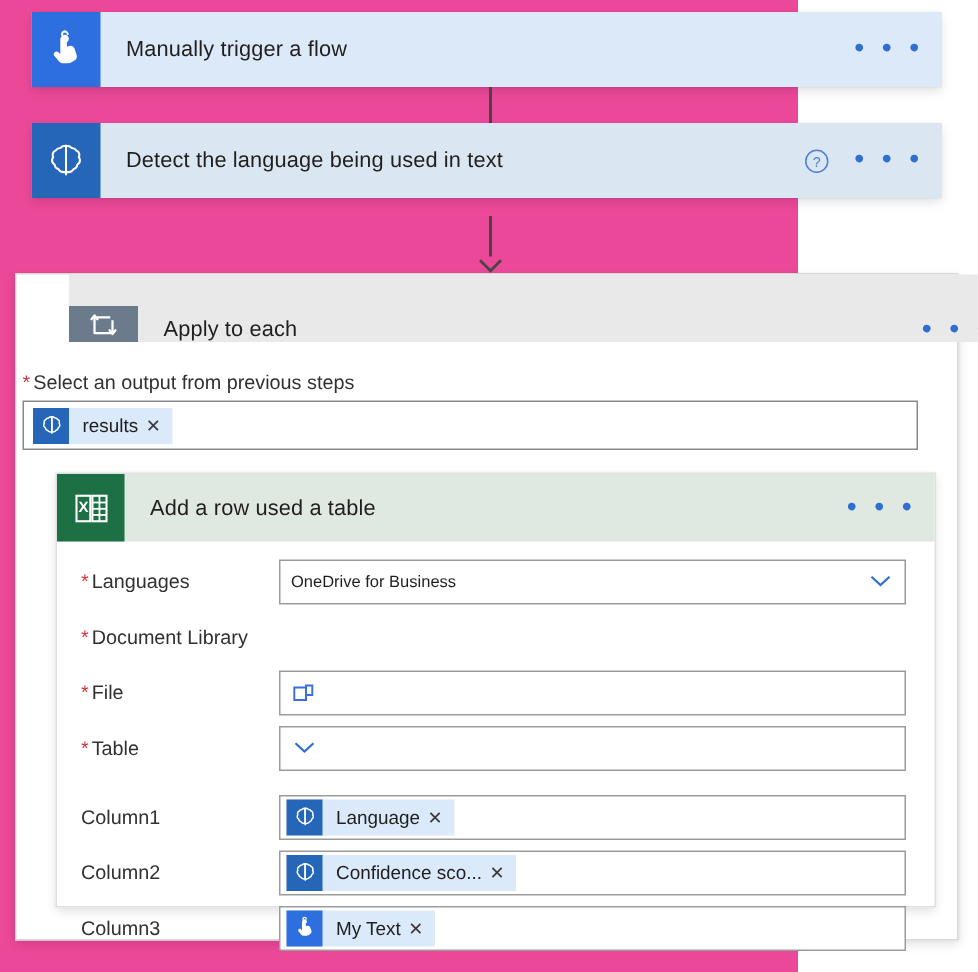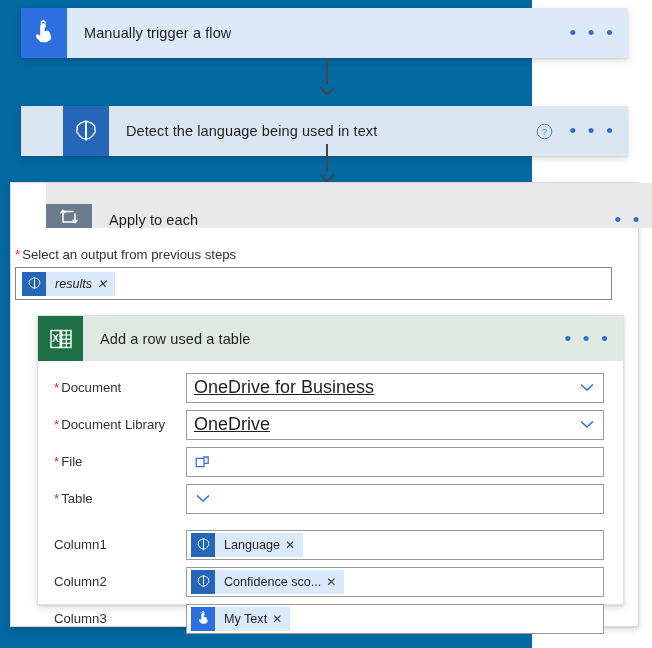--- a/index.html
+++ b/index.html
@@ -11,21 +11,21 @@
     width: 652px;
     height: 648px;
     font-family: "Liberation Sans", sans-serif;
     color: #323130;
     overflow: hidden;
   }
   #canvas {
     position: relative;
     width: 532px;
     height: 648px;
-    background: #0369a1;
+    background: #ec4899;
   }
 
   
   .card {
     position: absolute;
     display: flex;
     align-items: stretch;
     box-sizing: border-box;
   }
   .card-icon {
@@ -57,26 +57,25 @@
     width: 607px;
     height: 50px;
     background: #dce9f9;
     box-shadow: 0 0.6px 1.8px rgba(0,0,0,0.10), 0 3.2px 7.2px rgba(0,0,0,0.12);
   }
   #trigger-card .card-icon { background: #2e6fe0; }
 
   
   #detect-card {
     left: 21px;
-    top: 106px;
+    top: 82px;
     width: 607px;
     height: 50px;
     background: #dae7f2;
     box-shadow: 0 0.6px 1.8px rgba(0,0,0,0.10), 0 3.2px 7.2px rgba(0,0,0,0.12);
-    padding-left: 42px;
   }
   #detect-card .card-icon { background: #2566b8; }
 
   
   .connector {
     position: absolute;
     left: 312px;
     width: 30px;
   }
   .connector .stem {
@@ -148,21 +147,20 @@
   }
   .req-label .star { color: #d13438; margin-right: 2px; }
   .input-box {
     border: 1px solid #8a8886;
     background: #fff;
     height: 33px;
     box-sizing: border-box;
     display: flex;
     align-items: center;
     padding: 0 6px;
-    font-style: italic;
   }
 
   
   .chip {
     display: inline-flex;
     align-items: center;
     height: 24px;
     background: #dbeafb;
     max-width: 100%;
   }
@@ -242,25 +240,24 @@
     border: 1px solid #9b9b9b;
     background: #fff;
     box-sizing: border-box;
     display: flex;
     align-items: center;
     padding: 0 7px;
   }
   .form-control.token-control { padding: 0 4px; }
   .ctrl-value {
     flex: 1;
-    font-size: 18px;
+    font-size: 11px;
     color: #201f1e;
     white-space: nowrap;
     overflow: hidden;
-    text-decoration: underline;
   }
   .ctrl-affordance {
     display: flex;
     align-items: center;
     justify-content: center;
     width: 18px;
     color: #2f6fd0;
   }
   .row-gap { height: 9px; }
 </style>
@@ -374,43 +371,35 @@
         <div class="card-body">
           <span class="card-title">Add a row used a table</span>
           <span class="ellipsis">• • •</span>
         </div>
       </div>
 
       <div id="excel-form">
 
         <div class="form-row">
           <span class="form-label">
-            <span class="star">*</span><span>Document</span>
+            <span class="star">*</span><span>Languages</span>
           </span>
           <span class="form-control">
             <span class="ctrl-value">OneDrive for Business</span>
             <span class="ctrl-affordance">
               <svg width="14" height="9" viewBox="0 0 14 9" aria-hidden="true">
                   <path d="M1 1.5 L7 7 L13 1.5" fill="none" stroke="#2f6fd0" stroke-width="1.5"></path>
                 </svg>
             </span>
           </span>
         </div>
 
         <div class="form-row">
           <span class="form-label">
             <span class="star">*</span><span>Document Library</span>
-          </span>
-          <span class="form-control">
-            <span class="ctrl-value">OneDrive</span>
-            <span class="ctrl-affordance">
-              <svg width="14" height="9" viewBox="0 0 14 9" aria-hidden="true">
-                  <path d="M1 1.5 L7 7 L13 1.5" fill="none" stroke="#2f6fd0" stroke-width="1.5"></path>
-                </svg>
-            </span>
           </span>
         </div>
 
         <div class="form-row">
           <span class="form-label">
             <span class="star">*</span><span>File</span>
           </span>
           <span class="form-control">
             <span class="ctrl-affordance">
               <svg width="16" height="14" viewBox="0 0 16 14" aria-hidden="true">

